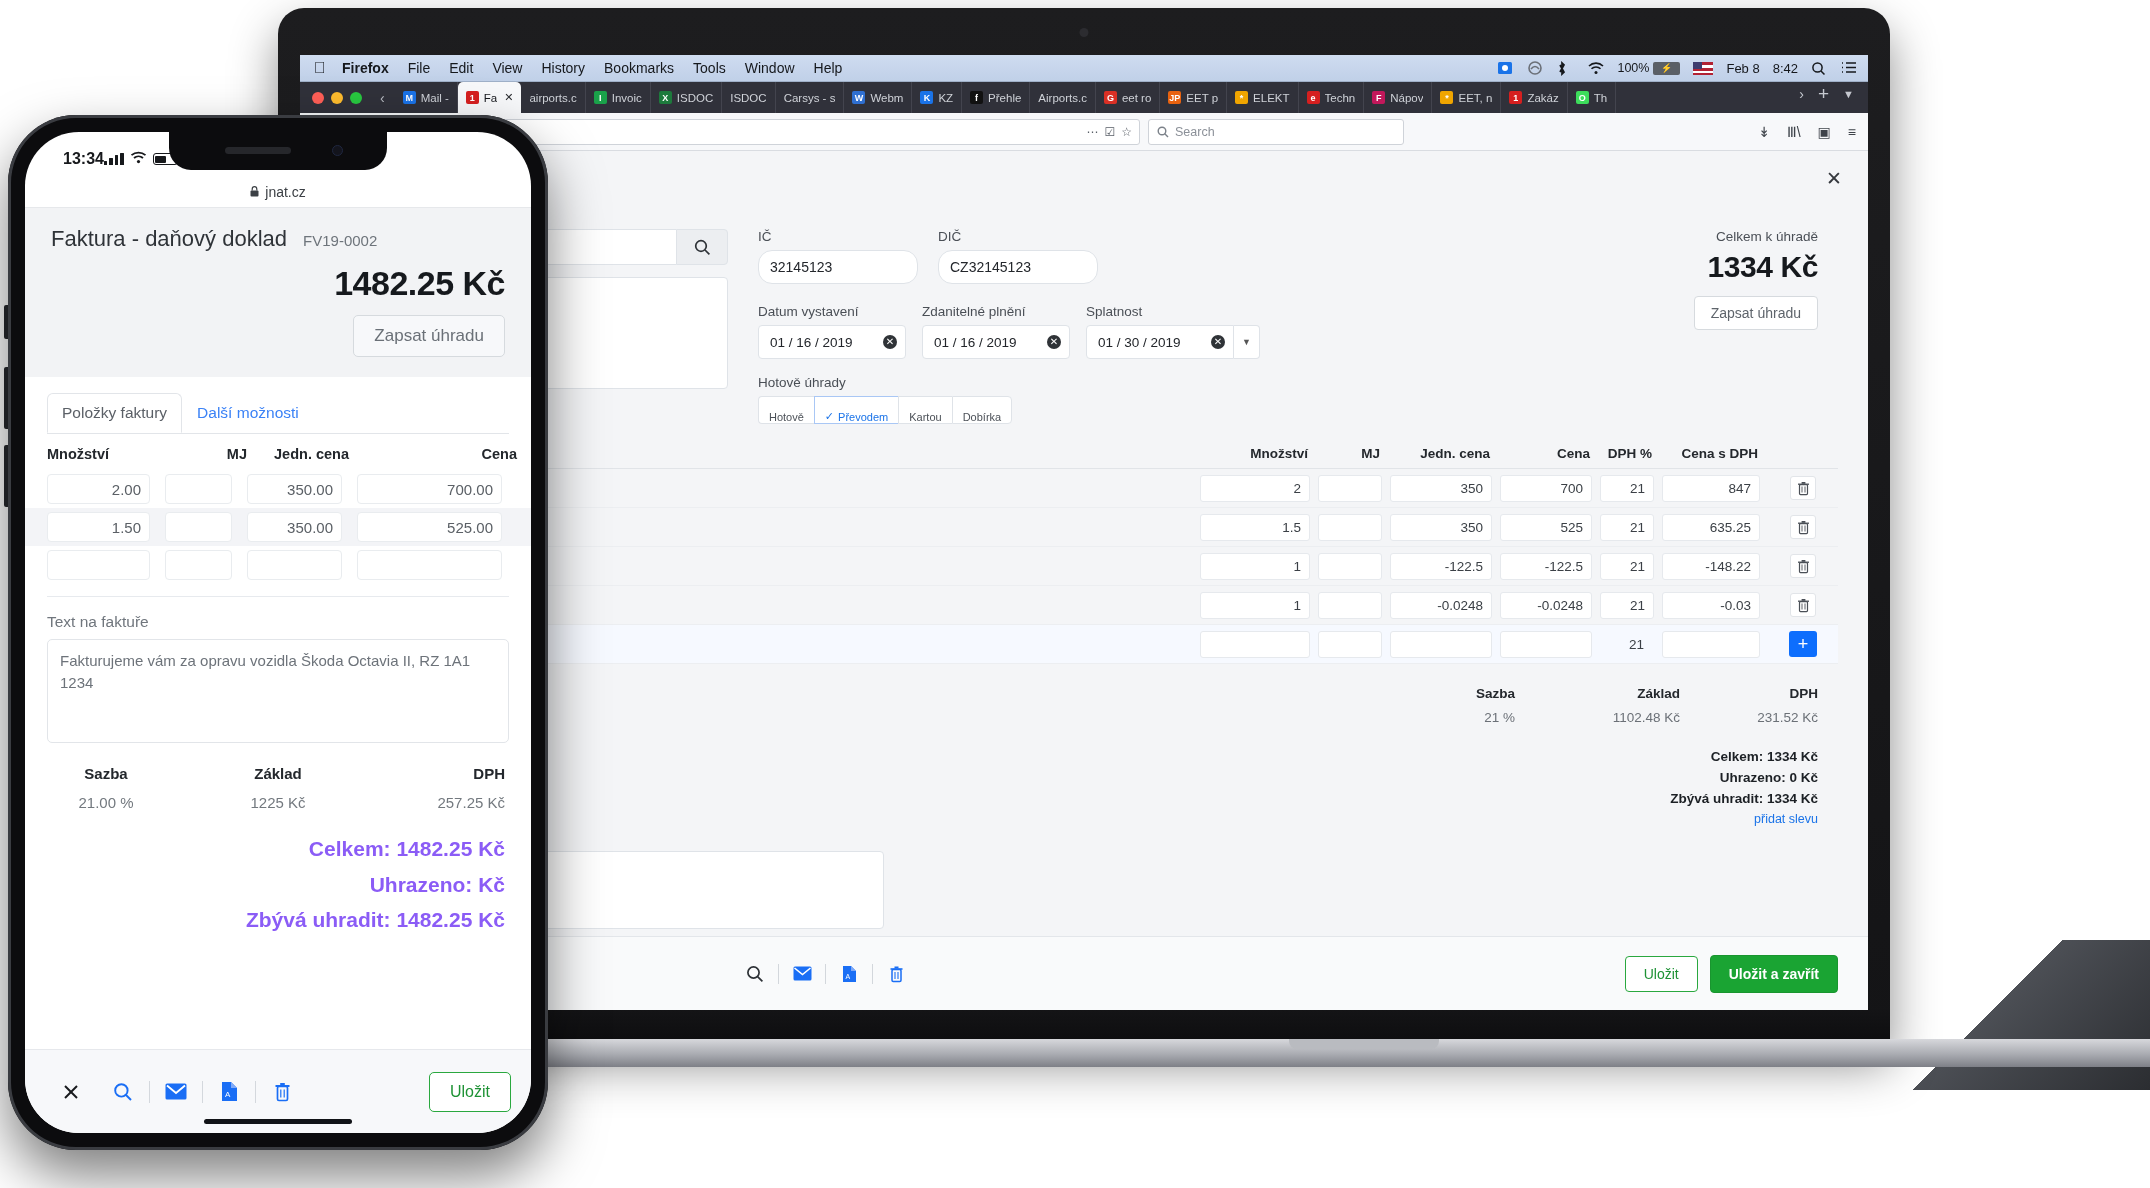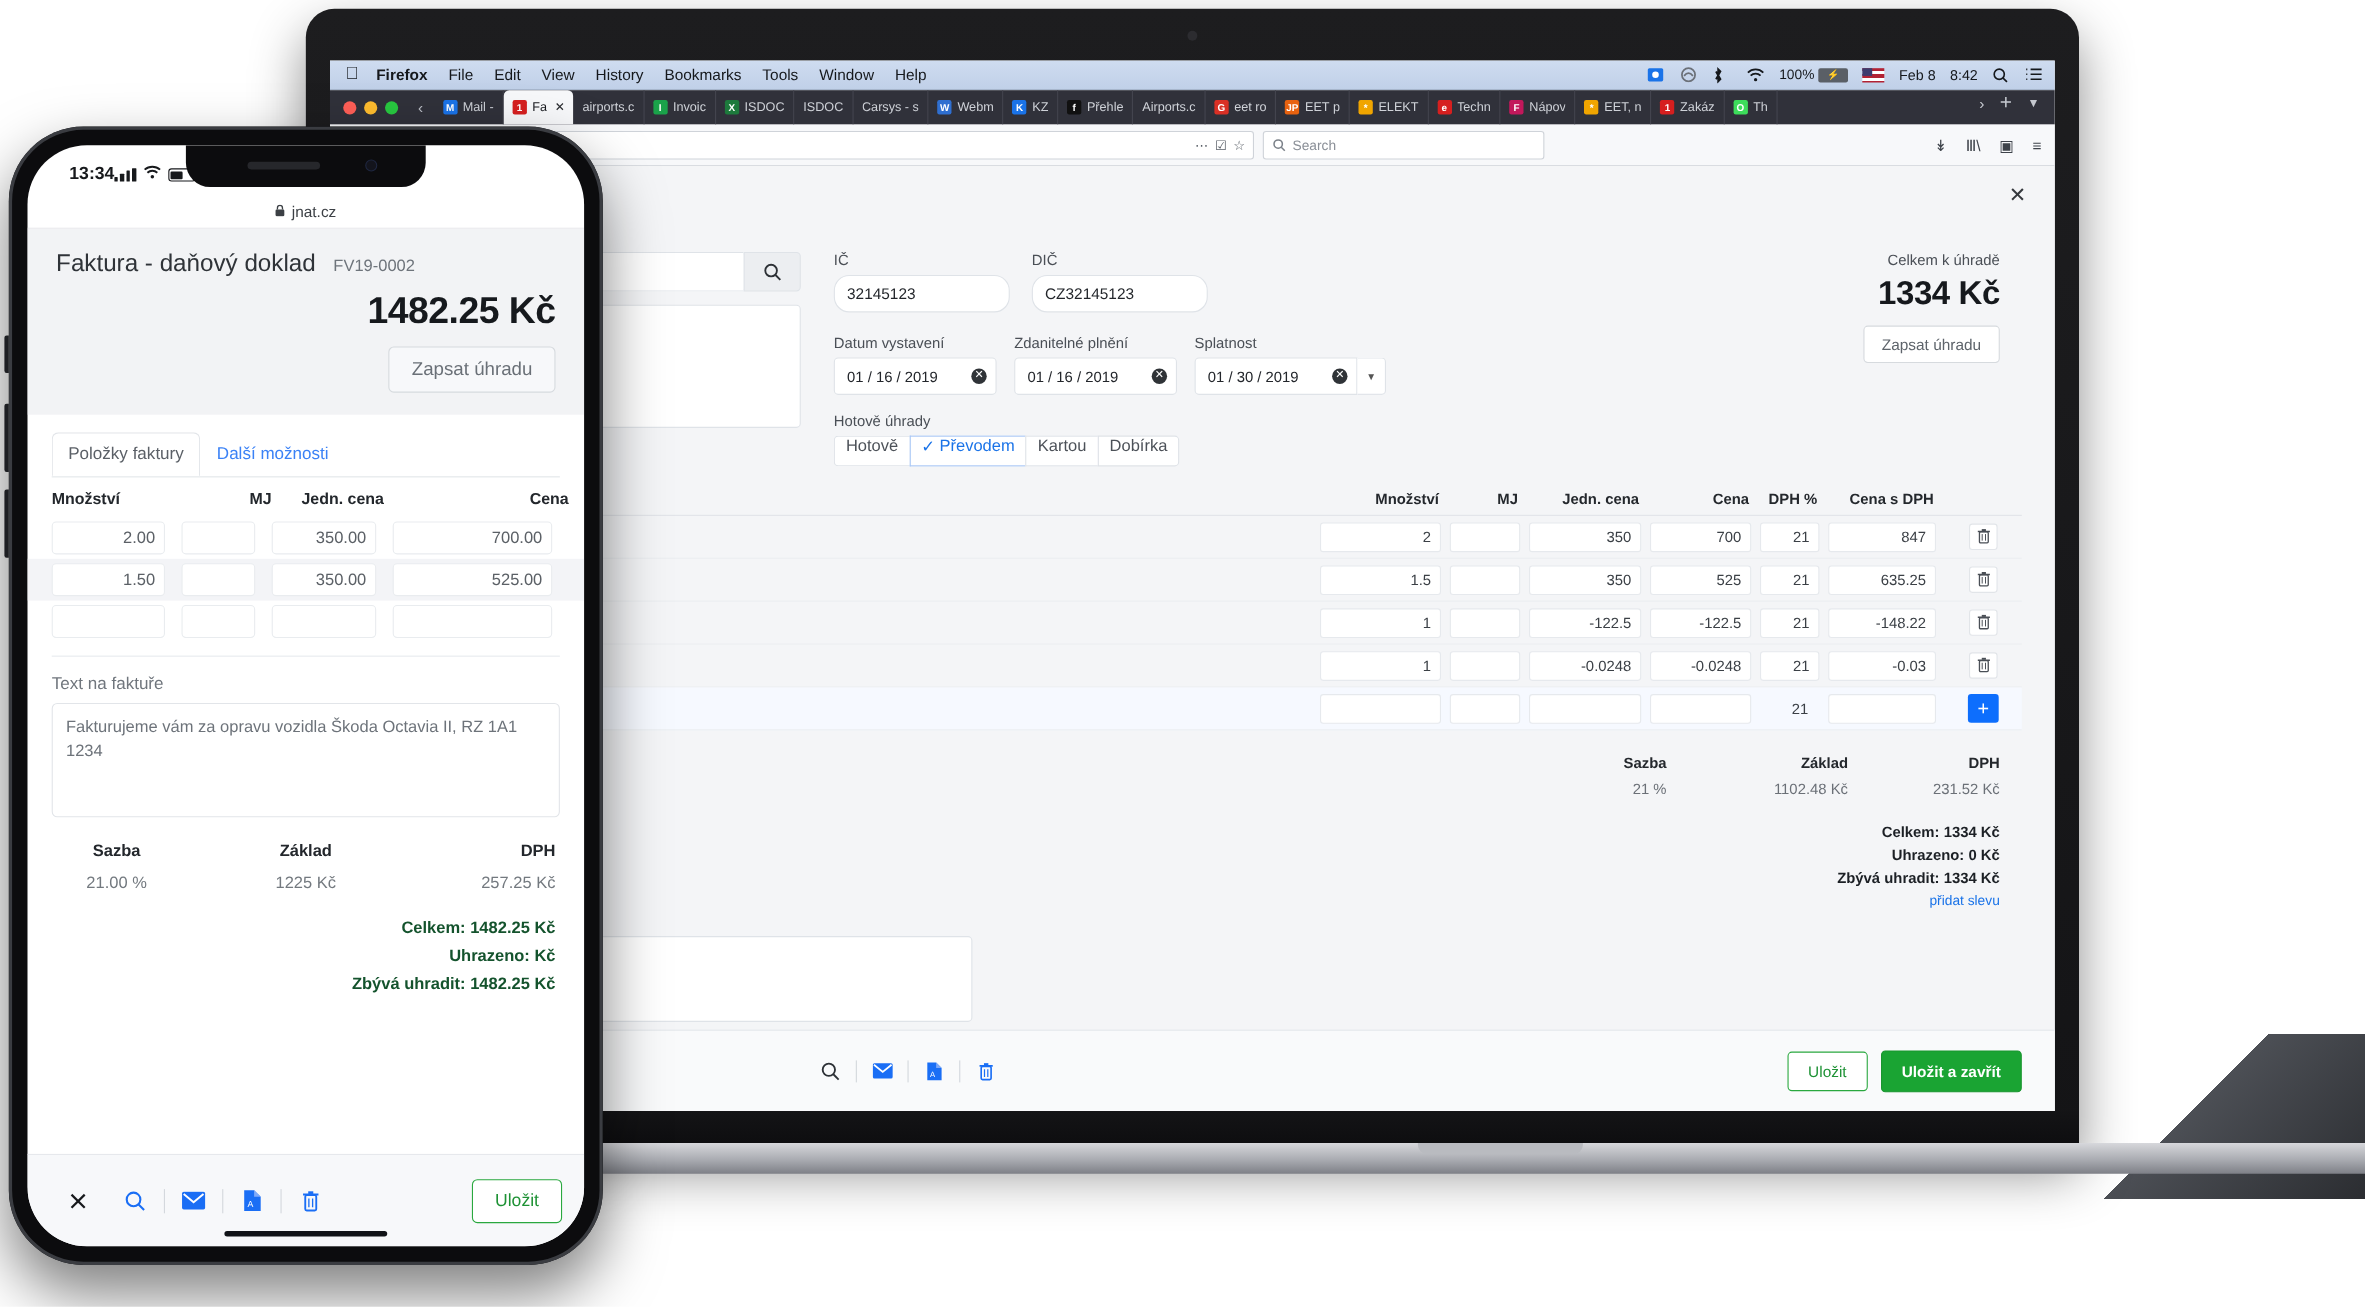--- a/index.html
+++ b/index.html
@@ -147,21 +147,21 @@
     width: 14px; height: 14px; border-radius: 50%; background: #2f3337; color: #fff;
     font-size: 10px; display: flex; align-items: center; justify-content: center; line-height: 1;
   }
   .caret-btn {
     width: 26px; height: 34px; border: 1px solid #dfe3e8; border-left: none; border-radius: 0 4px 4px 0;
     background: #fff; display: flex; align-items: center; justify-content: center; font-size: 9px; color: #555;
   }
   .segm { display: flex; margin-top: 6px; }
   .seg {
     height: 28px; padding: 0 10px; border: 1px solid #dfe3e8; border-right: none;
-    background: #fff; font-size: 15px; color: #4c5158; display: flex; align-items: flex-start; gap: 4px;
+    background: #fff; font-size: 11px; color: #4c5158; display: flex; align-items: flex-end; gap: 4px;
     cursor: pointer;
   }
   .seg:first-child { border-radius: 4px 0 0 4px; }
   .seg:last-child { border-right: 1px solid #dfe3e8; border-radius: 0 4px 4px 0; }
   .seg.sel { color: #1a73e8; border-color: #a9c7f5; background:#fff; }
 
   .celkem-label { font-size: 13.5px; color: #4a4f56; }
   .celkem-amt { font-size: 30px; font-weight: bold; color: #16191d; margin-top: 6px; letter-spacing: -.4px; }
   .btn-outline-gray {
     display: inline-block; margin-top: 12px; padding: 8px 16px; border: 1px solid #d6dade;
@@ -299,21 +299,21 @@
   .ph-sep { height: 1px; background: #e7eaee; margin: 12px 22px 0 22px; }
   .ph-note-label { font-size: 15.5px; color: #70767d; padding: 16px 22px 8px 22px; }
   .ph-note {
     margin: 0 22px; height: 104px; border: 1px solid #e2e5e9; border-radius: 5px; background: #fff;
     padding: 10px 12px; font-size: 15px; color: #6d737a; line-height: 1.45;
   }
   .ph-tot-head { display: flex; justify-content: space-between; font-size: 15px; font-weight: bold; color: #23272c; padding: 22px 26px 0 26px; }
   .ph-tot-row  { display: flex; justify-content: space-between; font-size: 15px; color: #73797f; padding: 12px 26px 0 26px; }
   .ph-tw { width: 110px; text-align: center; }
   .ph-tw.r { text-align: right; }
-  .ph-grand { text-align: right; font-size: 15px; font-weight: bold; color: #14532d; line-height: 1.7; padding: 20px 26px 0 18px; }
+  .ph-grand { text-align: right; font-size: 21px; font-weight: bold; color: #8b5cf6; line-height: 1.7; padding: 20px 26px 0 18px; }
   .ph-footer {
     position: absolute; left: 0; bottom: 0; width: 100%; height: 84px; background: #f7f8fa;
     border-top: 1px solid #e6e8ec; display: flex; align-items: center; padding: 0 20px;
   }
   .ph-f-ic { width: 52px; display: flex; align-items: center; justify-content: center; cursor: pointer; }
   .ph-vsep { width: 1px; height: 22px; background: #d4d8dd; }
   .ph-save {
     margin-left: auto; padding: 10px 20px; border: 1px solid #2aa83f; border-radius: 5px;
     background: #fff; color: #1e9235; font-size: 16px; cursor: pointer;
   }

